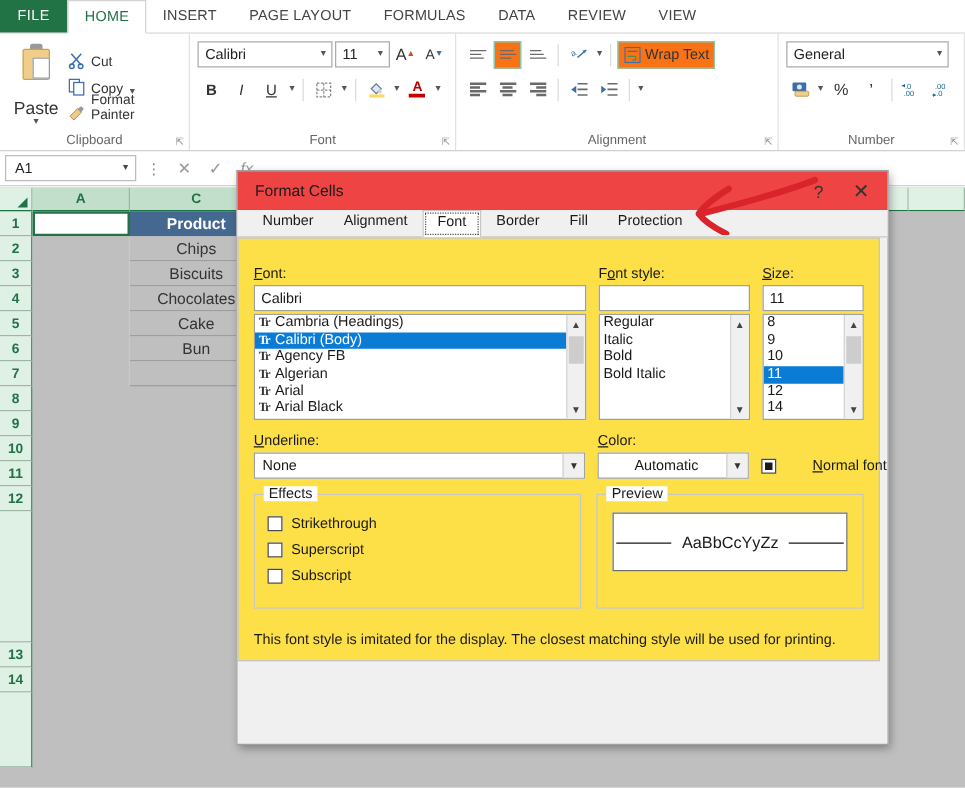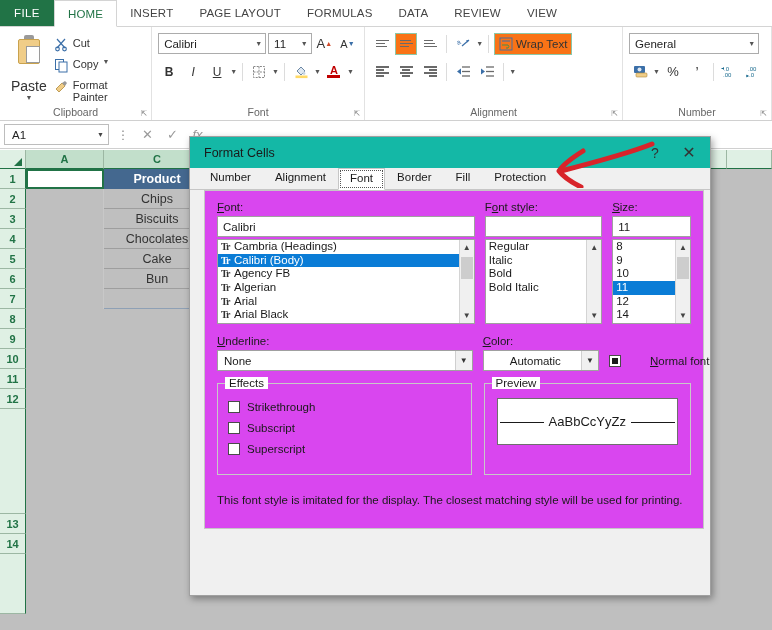--- a/index.html
+++ b/index.html
@@ -60,21 +60,21 @@
     background:#9a9a9a; border-radius:2px;
   }
   .paste-page {
     position:absolute; left:10px; top:11px; width:14px; height:17px;
     background:#ffffff; border:1px solid #9a9a9a;
   }
   .paste-text { font-size:14px; color:#333; margin-top:13px; }
   .caret-dn { font-size:7px; color:#555; line-height:7px; }
   .clip-right { display:flex; flex-direction:column; justify-content:center;
                 gap:2px; padding-left:2px; }
-  .clip-item { display:flex; align-items:flex-start; font-size:11px; color:#333;
+  .clip-item { display:flex; align-items:flex-end; font-size:11px; color:#333;
                gap:4px; height:19px; }
   .ic { width:15px; height:15px; display:inline-block; position:relative; }
 
   
   .fg-row { display:flex; align-items:center; gap:2px; height:25px; }
   .inp {
     border:1px solid #acacac; background:#fff; height:21px;
     display:flex; align-items:center; justify-content:space-between;
     font-size:11.5px; color:#222; padding:0 3px 0 5px;
   }
@@ -153,21 +153,21 @@
   }
 
   
   .dialog {
     position:absolute; left:189px; top:136px; width:522px; height:460px;
     background:#f0f0f0; border:1px solid #a0a0a0;
     box-shadow:2px 3px 7px rgba(0,0,0,.35);
     font-size:11.5px; color:#1a1a1a;
   }
   .dlg-title-bar {
-    height:31px; background:#14b8a6; display:flex; align-items:center;
+    height:31px; background:#ef4444; display:flex; align-items:center;
     padding:0 0 0 14px;
   }
   .dlg-title { font-size:12.5px; color:#1a1a1a; flex:1; }
   .dlg-help {
     width:26px; text-align:center; font-size:14px; color:#333;
   }
   .dlg-close {
     width:42px; height:31px; display:flex; align-items:center;
     justify-content:center; font-size:16px; color:#333;
   }
@@ -177,23 +177,23 @@
   }
   .dtab {
     font-size:11.5px; color:#1a1a1a; padding:2px 11px 3px 11px;
     border:1px solid transparent; line-height:15px;
   }
   .dtab.active {
     background:#ffffff; border:1px solid #c6c6c6; border-bottom:1px solid #fff;
     margin-bottom:-1px; outline:1px dotted #555; outline-offset:-3px;
   }
   .dlg-page {
-    position:absolute; left:14px; top:53px; right:6px; height:339px;
-    background:#d946ef; border:1px solid #c6c6c6;
-    padding:10px 12px;
+    position:absolute; left:0; top:53px; right:6px; height:339px;
+    background:#fde047; border:1px solid #c6c6c6;
+    padding:22px 12px;
   }
   .lbl { font-size:11.5px; color:#1a1a1a; margin-bottom:3px; }
   .u { text-decoration:underline; }
   .txtbox {
     border:1px solid #a0a0a0; background:#ffffff; height:21px;
     font-size:11.5px; color:#1a1a1a; padding:0 5px; line-height:20px;
     overflow:hidden; white-space:nowrap;
   }
   .listbox {
     border:1px solid #a0a0a0; background:#ffffff; position:relative;
@@ -750,25 +750,25 @@
 
     <div style="display:flex; gap:12px; margin-top:12px;">
       <div class="fieldset" style="width:268px; height:92px;">
         <div class="fs-legend">Effects</div>
         <div class="chkrow">
           <span class="chk"></span>
           <span>Strikethrough</span>
         </div>
         <div class="chkrow">
           <span class="chk"></span>
-          <span>Subscript</span>
+          <span>Superscript</span>
         </div>
         <div class="chkrow">
           <span class="chk"></span>
-          <span>Superscript</span>
+          <span>Subscript</span>
         </div>
       </div>
 
       <div class="fieldset" style="width:218px; height:92px; padding:14px 12px 10px 12px;">
         <div class="fs-legend">Preview</div>
         <div class="preview-box">
           <span class="pv-line" style="left:2px;"></span>
           <span class="pv-text">AaBbCcYyZz</span>
           <span class="pv-line" style="right:2px;"></span>
         </div>

